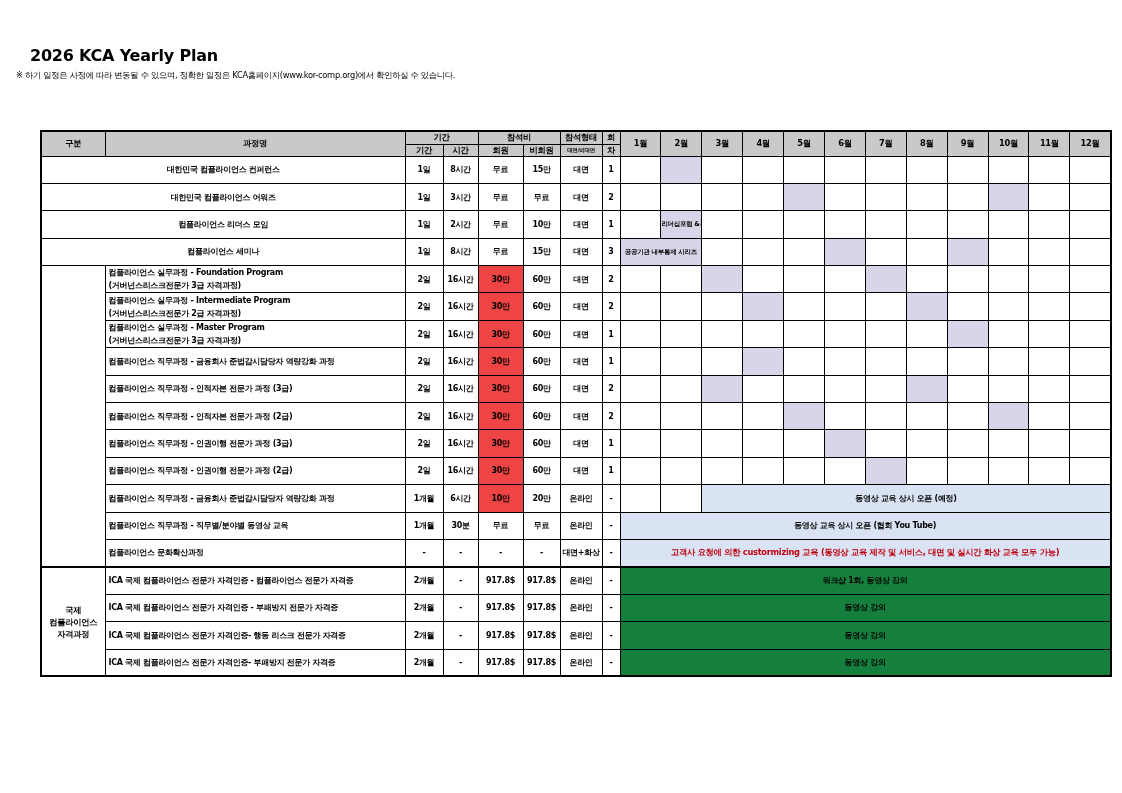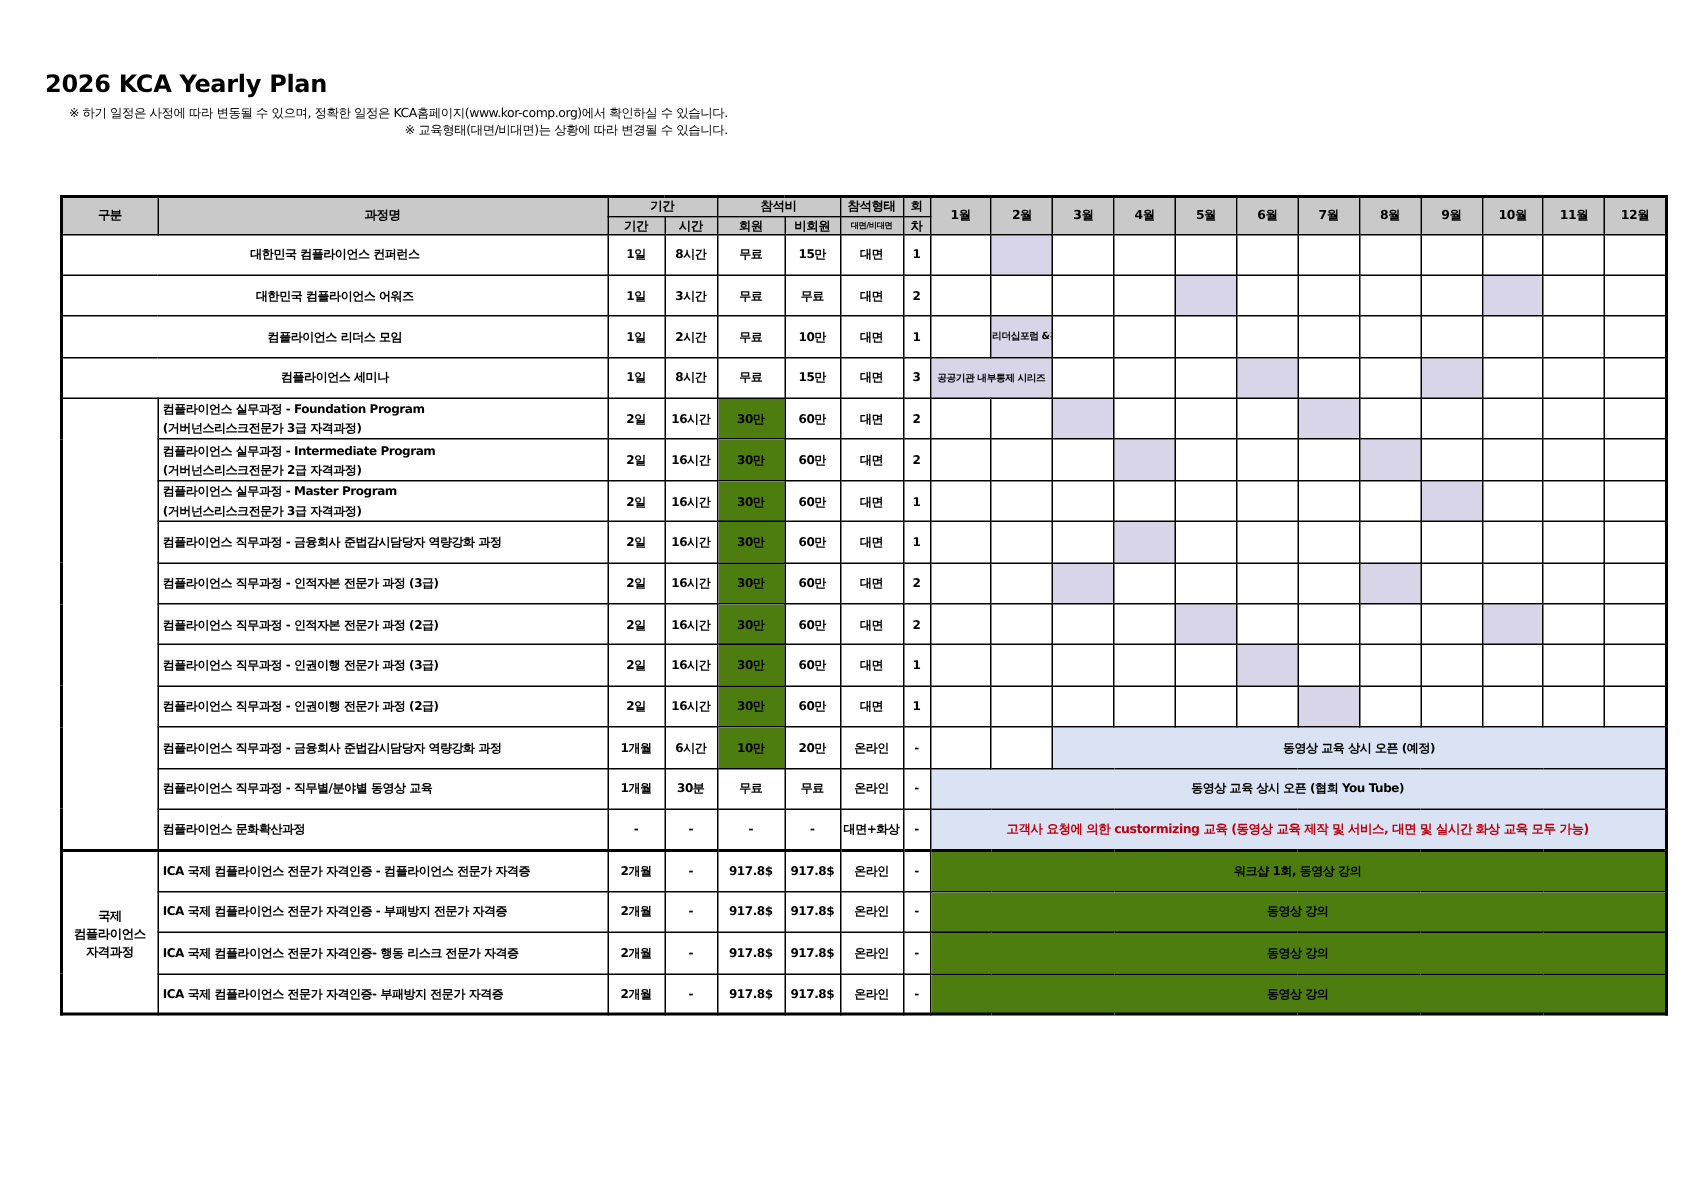--- a/index.html
+++ b/index.html
@@ -1,54 +1,53 @@
 <!DOCTYPE html>
 <html><head>
 <meta charset="utf-8">
 <style>
   * { box-sizing: border-box; margin: 0; padding: 0; }
   html, body { width: 1122px; height: 793px; background: #ffffff; overflow: hidden; }
   body { font-family: "DejaVu Sans", "Liberation Sans", sans-serif; color: #000; position: relative; }
   .title { position: absolute; left: 30px; top: 46px; font-size: 16px; font-weight: bold; letter-spacing: -0.2px; }
-  .notes { position: absolute; left: 46px; top: 70px; font-size: 8.3px; line-height: 11.4px; letter-spacing: -0.3px; text-align: right; }
+  .notes { position: absolute; left: 16px; top: 70px; font-size: 8.3px; line-height: 11.4px; letter-spacing: -0.3px; }
   .notes div { white-space: nowrap; }
   table.plan {
     position: absolute; left: 40px; top: 130px;
     width: 1070px; border-collapse: collapse; table-layout: fixed;
     border: 2.5px solid #000;
     font-size: 8px; letter-spacing: -0.3px;
   }
   table.plan td, table.plan th {
     border: 1px solid #000; text-align: center; vertical-align: middle;
     font-weight: bold; overflow: hidden; white-space: nowrap; padding: 0;
   }
   table.plan th { background: #c9c9c9; font-size: 8.3px; }
   tr.h1 th { height: 13px; }
   tr.h2 th { height: 12px; }
   th.tiny { font-size: 5.5px !important; }
   tr.r td { height: 27.4px; }
   td.name { text-align: left !important; padding-left: 3px !important; line-height: 13px; font-size: 8px; }
   td.center-name { text-align: center; }
-  td.member { background: #4d7c0f; margin-left: 15px; }
+  td.member { background: #ef4444; margin-left: 15px; }
   td.mon { background: #ffffff; }
   td.on { background: #d9d5e9; }
   td.mon-note { background: #d9d5e9; font-size: 6.5px; line-height: 10px; white-space: normal; }
   td.blue { background: #dae3f3; }
-  td.pink { background: #4d7c0f; }
+  td.pink { background: #15803d; }
   td.red-text { color: #c0000f; font-size: 8.3px; }
   tr.thick-top td { border-top: 2.5px solid #000; }
   td.group { font-size: 8.3px; line-height: 12px; white-space: normal; }
 </style>
 </head>
 <body>
 
 <div class="title">2026 KCA Yearly Plan</div>
 <div class="notes">
   <div>※ 하기 일정은 사정에 따라 변동될 수 있으며, 정확한 일정은 KCA홈페이지(www.kor-comp.org)에서 확인하실 수 있습니다.</div>
-  <div>※ 교육형태(대면/비대면)는 상황에 따라 변경될 수 있습니다.</div>
 </div>
 
 <table class="plan">
   <colgroup>
     <col style="width:64px">
       <col style="width:300px">
     <col style="width:38px">
       <col style="width:35px">
     <col style="width:45px">
       <col style="width:37px">

